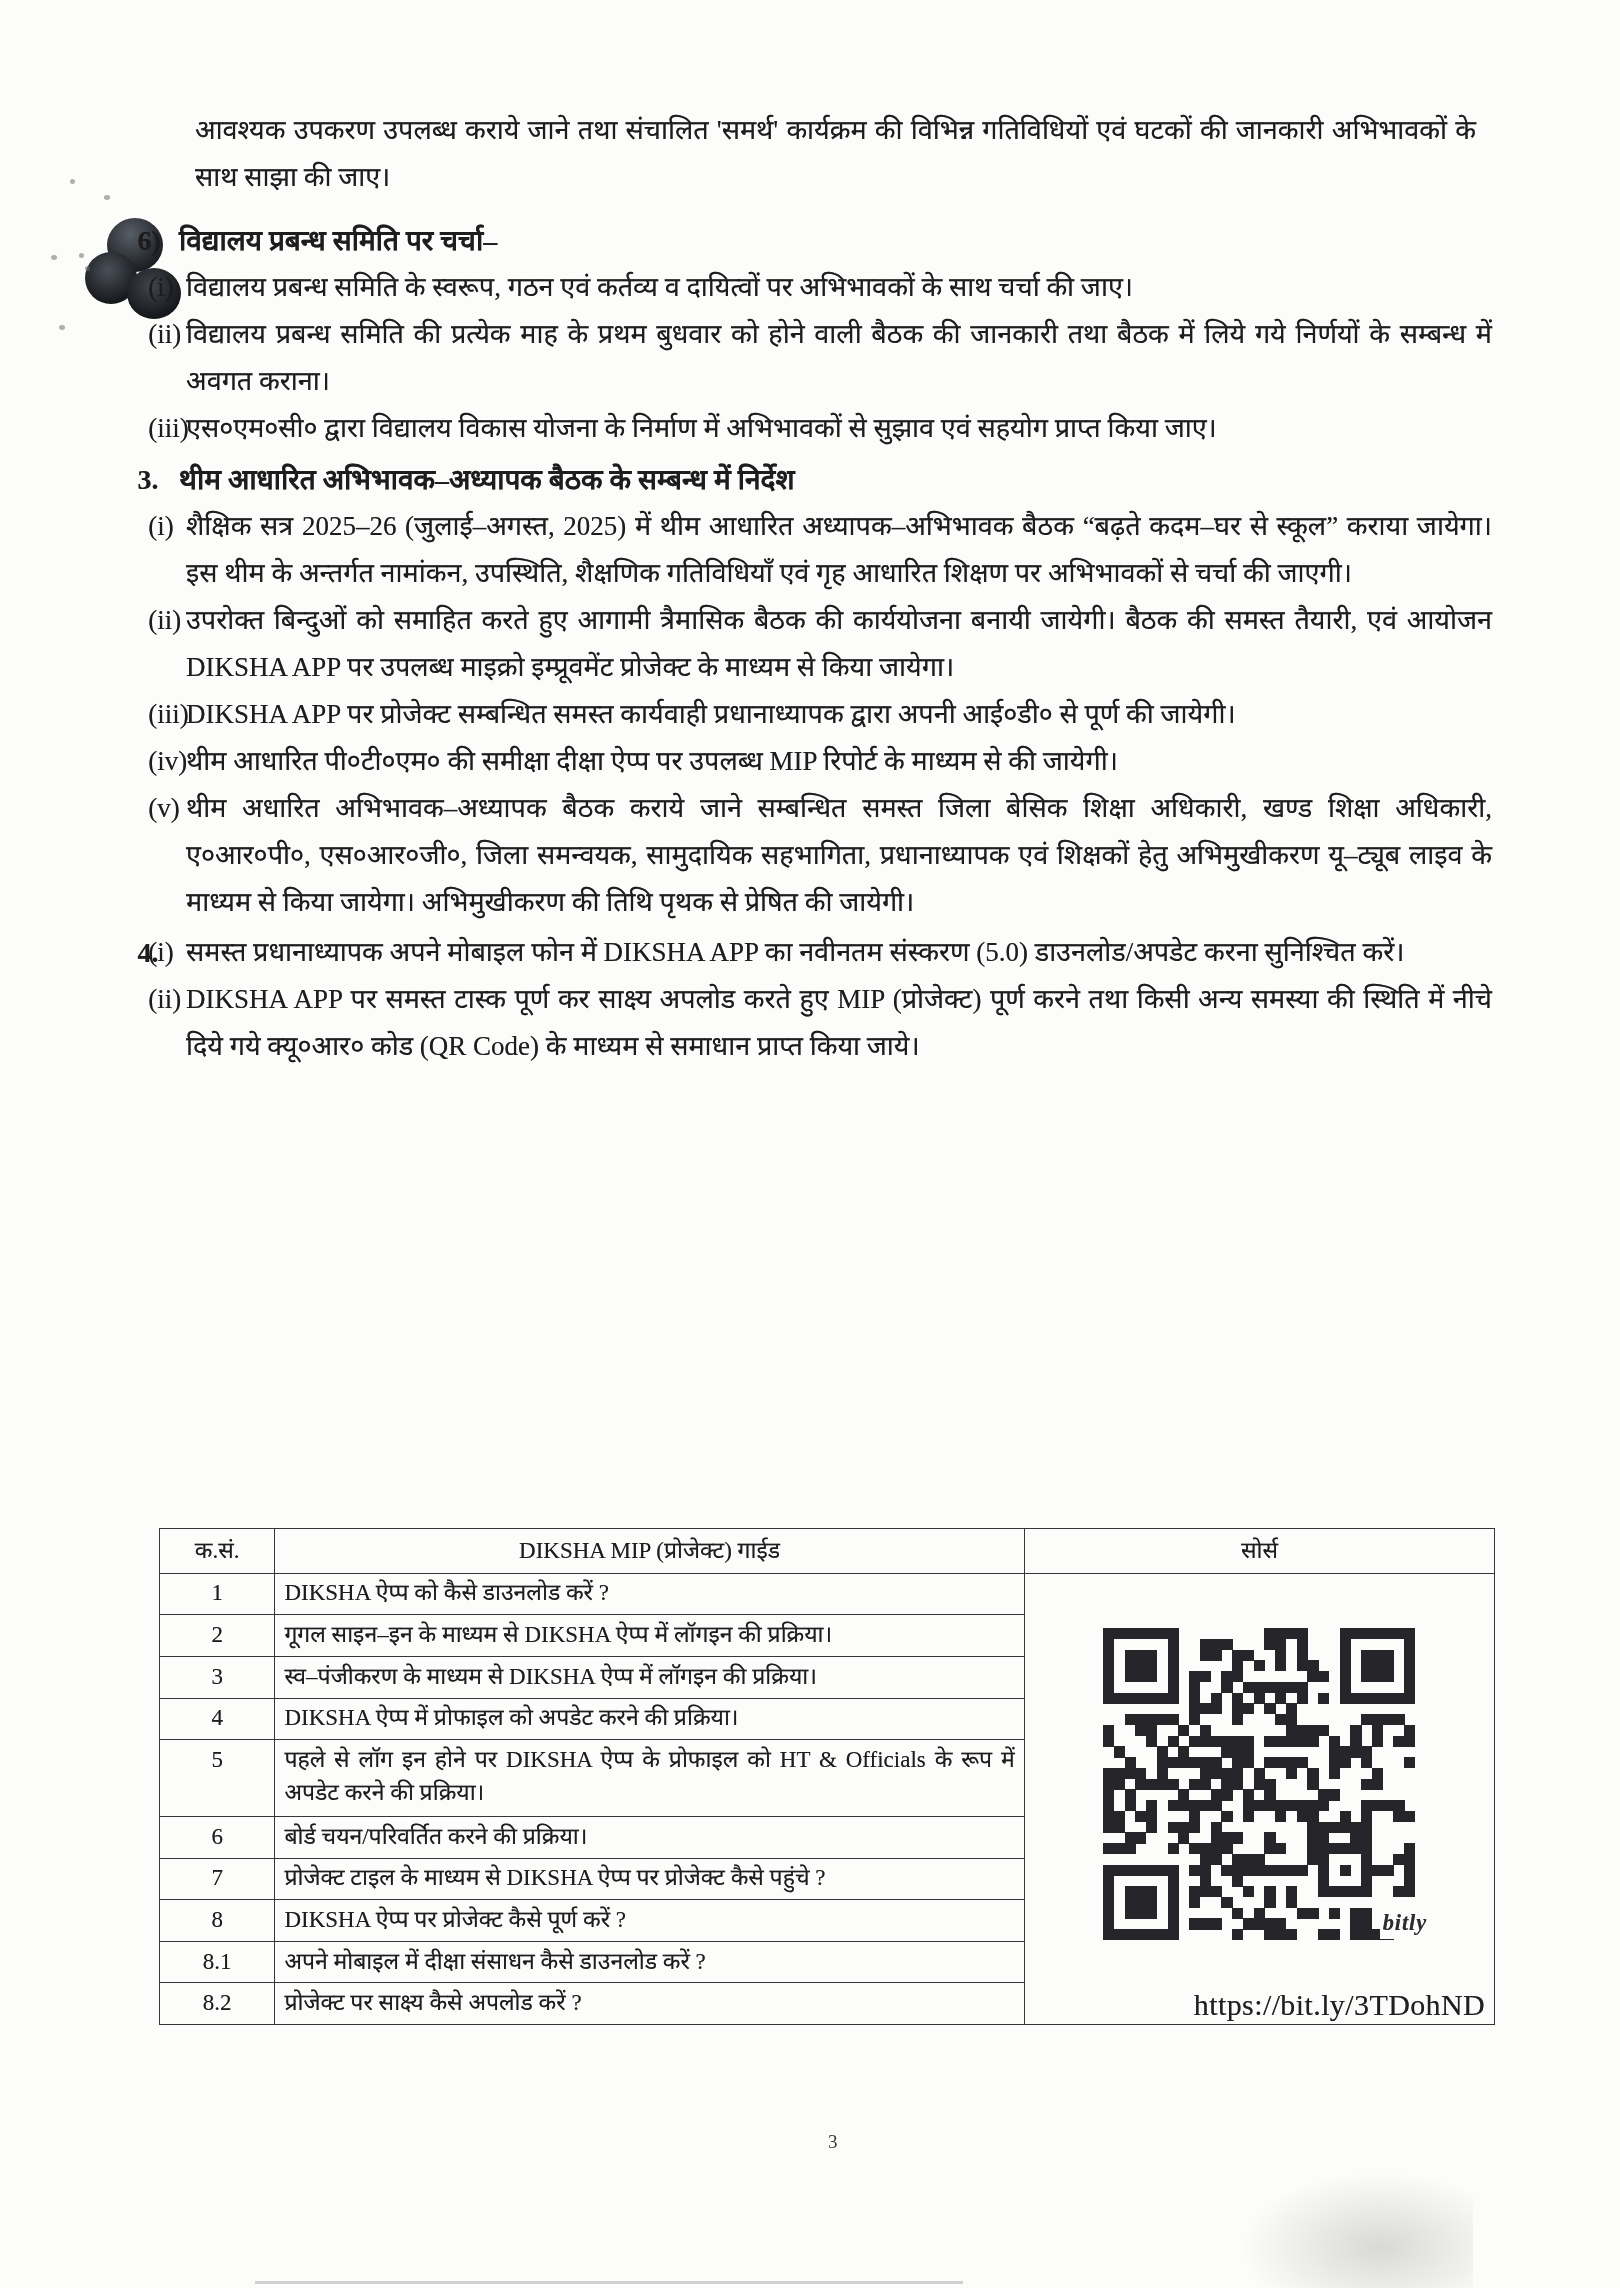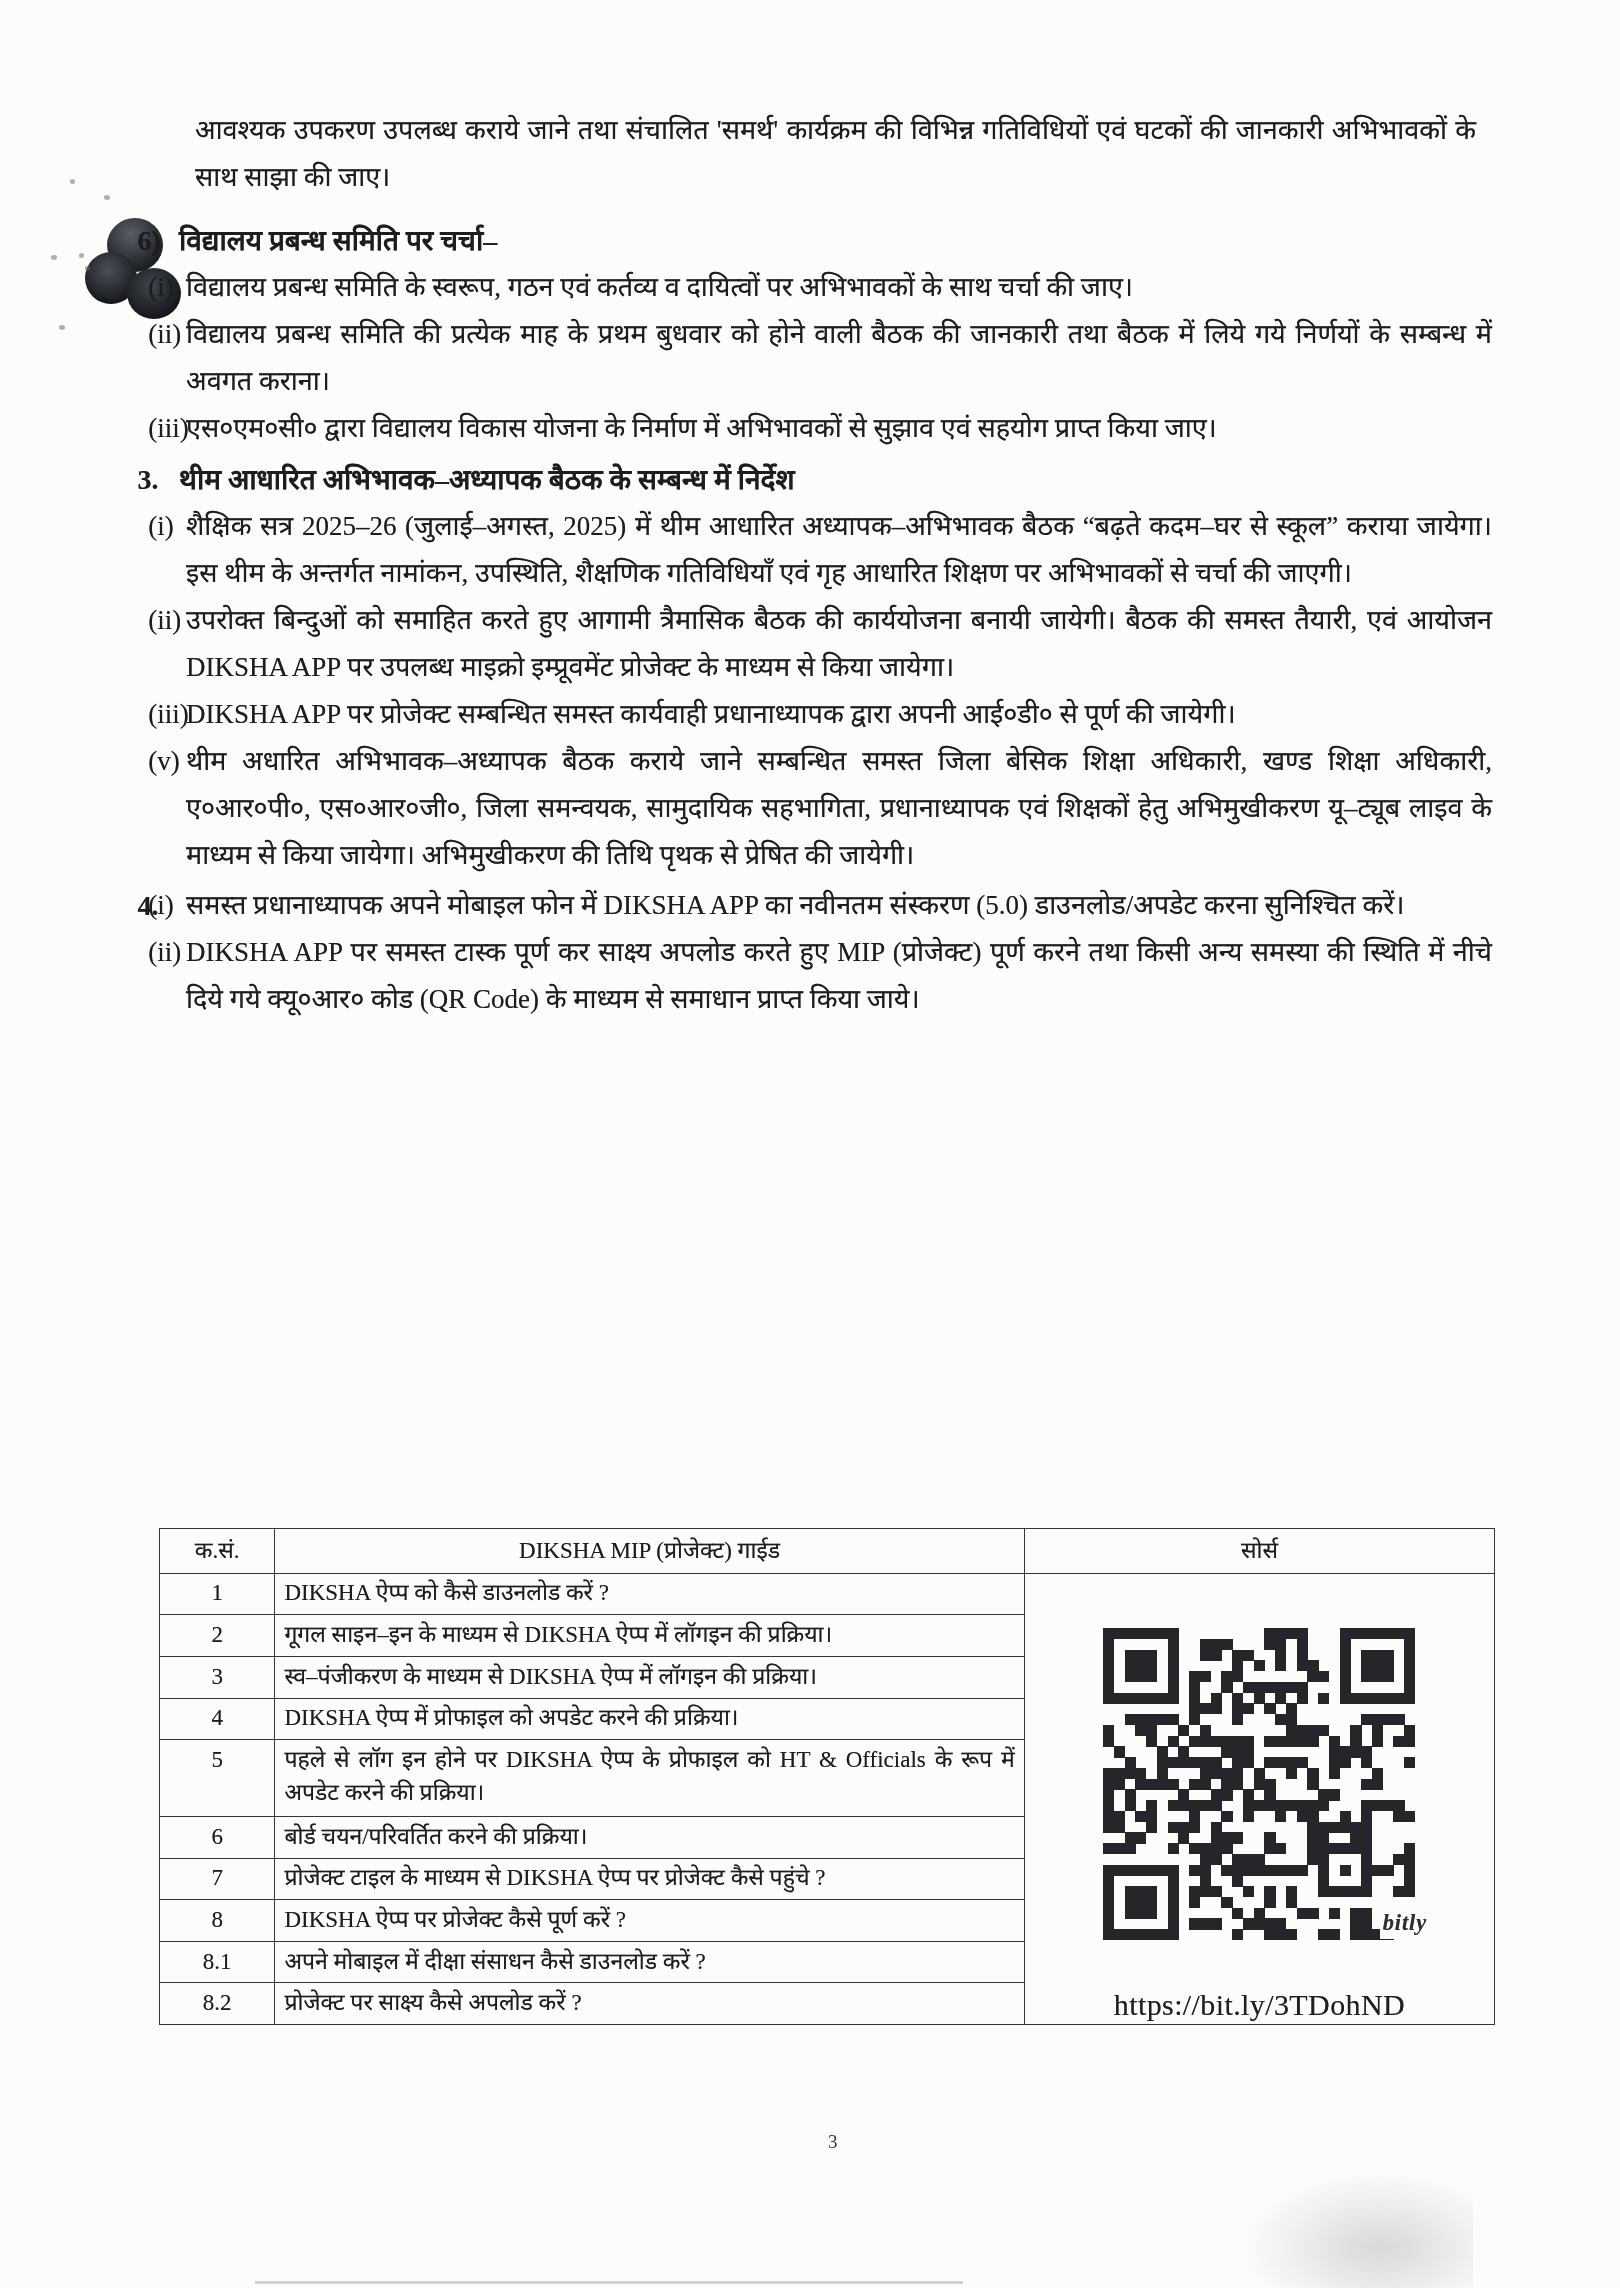--- a/index.html
+++ b/index.html
@@ -43,21 +43,21 @@
     text-shadow:0 0 0.4px rgba(0,0,0,.45);
   }
   .guide-table td,.guide-table th{
     border:1.8px solid #35353a;
     padding:2.7px 9px;
     font-weight:normal;
     vertical-align:top;
   }
   .col-serial{width:100px;text-align:center;}
   .col-guide{width:734px;text-align:justify;}
-  .col-source{width:455px;text-align:center;}
+  .col-source{width:455px;text-align:right;}
   .guide-table thead th{text-align:center;padding:5.4px 7.2px;}
   .source-cell{vertical-align:top;}
   .qr-wrap{position:relative;width:312px;height:312px;margin:52px auto 0 auto;}
   .qr-wrap svg{display:block;}
   .bitly-label{
     position:absolute;right:-14.3px;bottom:1.8px;
     background:#fcfcfa;padding:0 2.7px;
     font-size:22.4px;font-style:italic;font-weight:bold;color:#2e2e32;
     letter-spacing:0.9px;
   }
@@ -111,20 +111,24 @@
       <span class="marker">(i)</span>
       <span>शैक्षिक सत्र 2025–26 (जुलाई–अगस्त, 2025) में थीम आधारित अध्यापक–अभिभावक बैठक “बढ़ते कदम–घर से स्कूल” कराया जायेगा। इस थीम के अन्तर्गत नामांकन, उपस्थिति, शैक्षणिक गतिविधियाँ एवं गृह आधारित शिक्षण पर अभिभावकों से चर्चा की जाएगी।</span>
     </div>
     <div class="item">
       <span class="marker">(ii)</span>
       <span>उपरोक्त बिन्दुओं को समाहित करते हुए आगामी त्रैमासिक बैठक की कार्ययोजना बनायी जायेगी। बैठक की समस्त तैयारी, एवं आयोजन DIKSHA APP पर उपलब्ध माइक्रो इम्प्रूवमेंट प्रोजेक्ट के माध्यम से किया जायेगा।</span>
     </div>
     <div class="item">
       <span class="marker">(iii)</span>
       <span>DIKSHA APP पर प्रोजेक्ट सम्बन्धित समस्त कार्यवाही प्रधानाध्यापक द्वारा अपनी आई०डी० से पूर्ण की जायेगी।</span>
+    </div>
+    <div class="item">
+      <span class="marker">(iv)</span>
+      <span>थीम आधारित पी०टी०एम० की समीक्षा दीक्षा ऐप्प पर उपलब्ध MIP रिपोर्ट के माध्यम से की जायेगी।</span>
     </div>
     <div class="item">
       <span class="marker">(v)</span>
       <span>थीम अधारित अभिभावक–अध्यापक बैठक कराये जाने सम्बन्धित समस्त जिला बेसिक शिक्षा अधिकारी, खण्ड शिक्षा अधिकारी, ए०आर०पी०, एस०आर०जी०, जिला समन्वयक, सामुदायिक सहभागिता, प्रधानाध्यापक एवं शिक्षकों हेतु अभिमुखीकरण यू–ट्यूब लाइव के माध्यम से किया जायेगा। अभिमुखीकरण की तिथि पृथक से प्रेषित की जायेगी।</span>
     </div>
 
     <div class="sec-head">
       <span class="marker">4.</span>
     </div>
     <div class="item">

